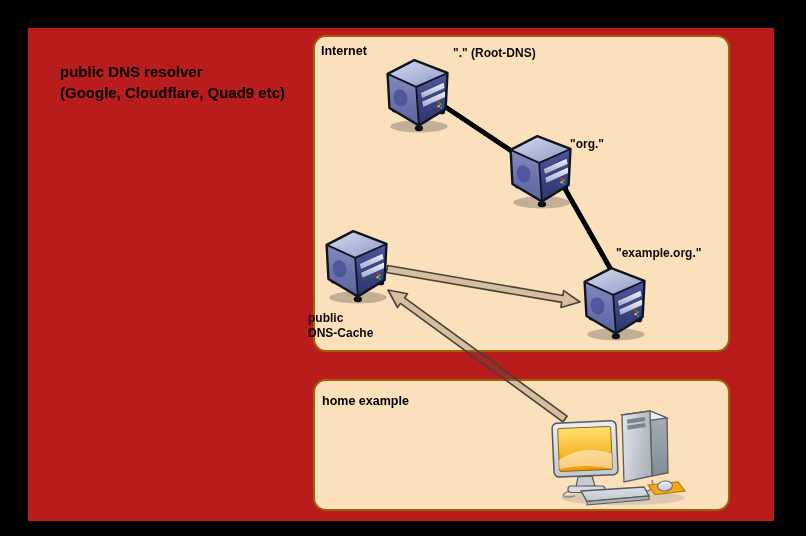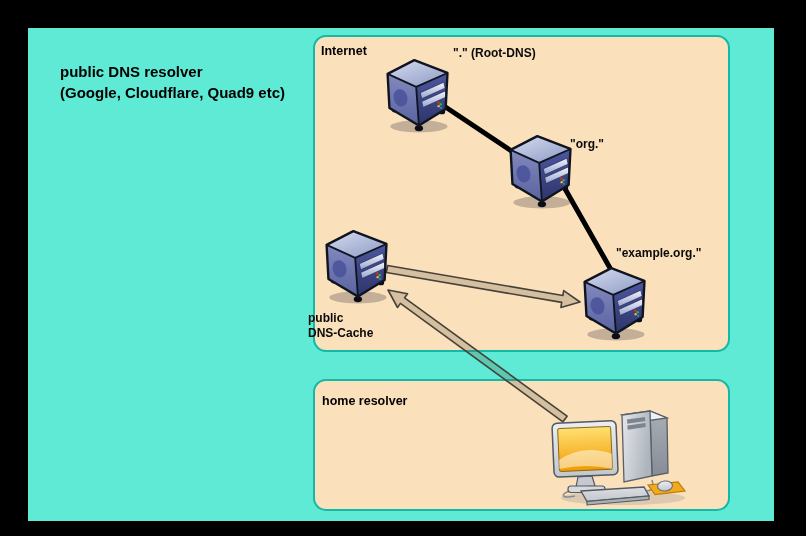--- a/index.html
+++ b/index.html
@@ -6,31 +6,31 @@
   body {
     width:806px; height:536px;
     background:#000;
     position:relative;
     overflow:hidden;
     font-family:"Liberation Sans","DejaVu Sans",sans-serif;
   }
   .canvas {
     position:absolute; left:28px; top:28px;
     width:746px; height:493px;
-    background:#5eead4;
+    background:#b91c1c;
   }
   .heading {
     position:absolute; left:32px; top:33px;
     font-size:15px; font-weight:bold; color:#000;
     line-height:21px; white-space:pre;
   }
   .group-box {
     position:absolute;
     background:#fbe0bc;
-    border:2px solid #14b8a6;
+    border:2px solid #a16207;
     border-radius:13px;
     box-sizing:border-box;
   }
   #internet-box { left:313px; top:35px;  width:417px; height:317px; }
   #home-box     { left:313px; top:379px; width:417px; height:132px; }
   .group-label {
     position:absolute; left:6px; top:7px;
     font-size:12.5px; font-weight:bold; color:#000;
   }
   #home-box .group-label { left:7px; top:13px; }
@@ -144,21 +144,21 @@
 <div class="canvas">
   <div class="heading"><span>public DNS resolver</span>
 <span>(Google, Cloudflare, Quad9 etc)</span></div>
 </div>
 
 <div id="internet-box" class="group-box">
   <div class="group-label">Internet</div>
 </div>
 
 <div id="home-box" class="group-box">
-  <div class="group-label">home resolver</div>
+  <div class="group-label">home example</div>
 </div>
 
 <svg class="overlay" width="806" height="536" viewBox="0 0 806 536">
   <path d="M441,104 L513,152" stroke="#000" stroke-width="5" stroke-linecap="round" fill="none"></path>
   <path d="M564,187 L610,268" stroke="#000" stroke-width="5" stroke-linecap="round" fill="none"></path>
   <polygon points="387.6,265.5 562.9,295.5 563.7,290.6 580,302 560.9,307.4 561.7,302.4 386.4,272.5" fill="rgba(95,88,68,0.24)" stroke="#44423a" stroke-width="1.6" stroke-linejoin="round"></polygon>
   <polygon points="567.1,416.2 404.6,297.8 407.5,293.7 388,290 397.5,307.5 400.4,303.4 562.9,421.8" fill="rgba(95,88,68,0.24)" stroke="#44423a" stroke-width="1.6" stroke-linejoin="round"></polygon>
 </svg>
 
 <div id="server-root" class="node-icon">

